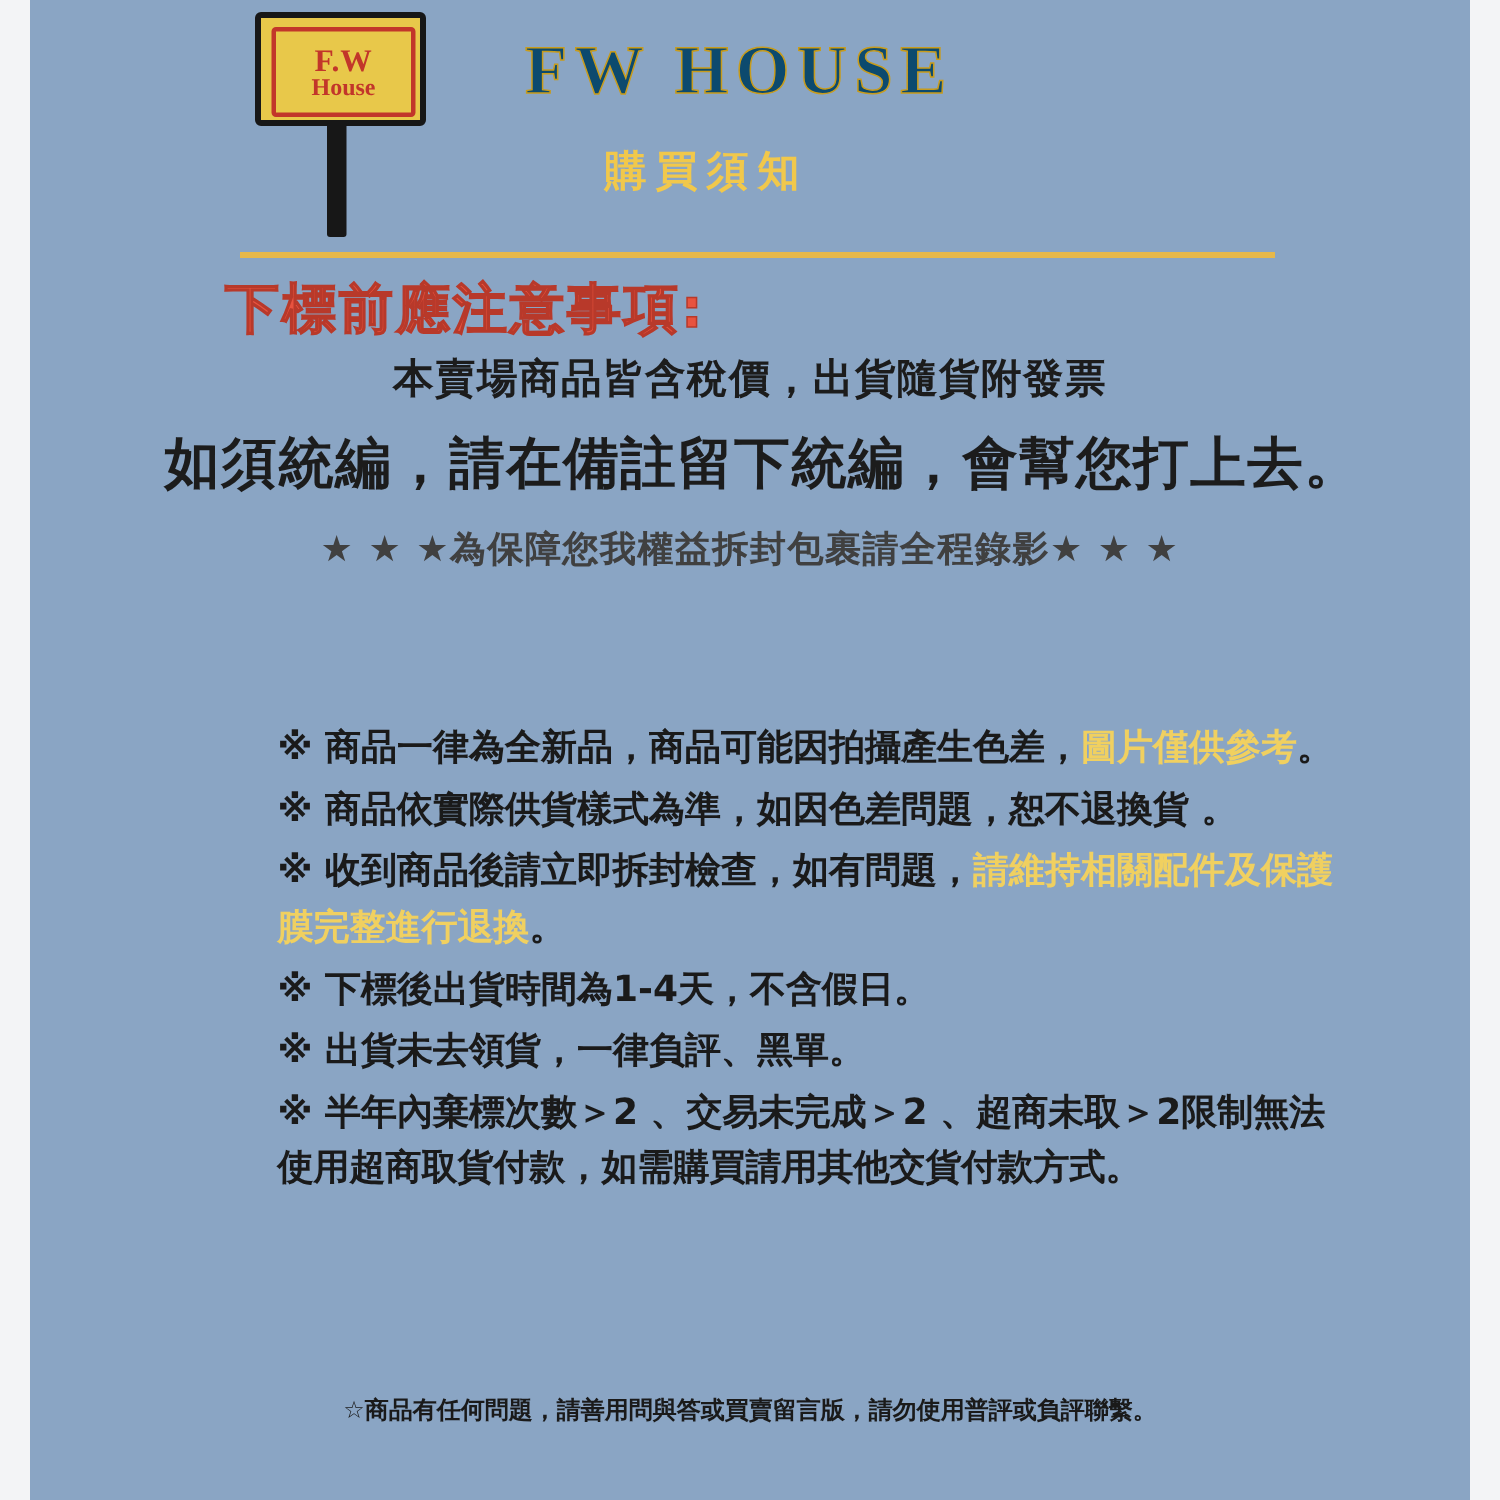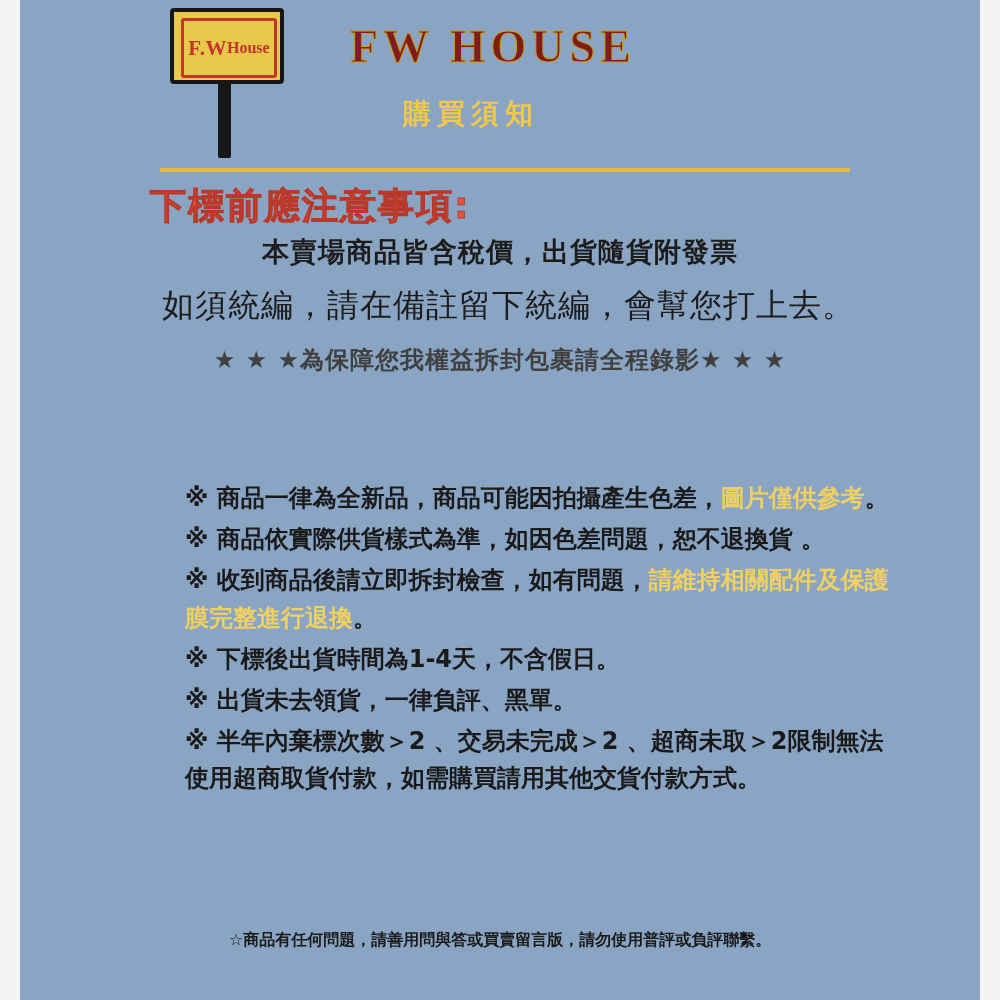--- a/index.html
+++ b/index.html
@@ -51,21 +51,21 @@
   .sign-inner {
     position: absolute;
     left: 7px;
     top: 6px;
     width: 96px;
     height: 60px;
     border: 3px solid #c2362a;
     border-radius: 3px;
     box-sizing: border-box;
     display: flex;
-    flex-direction: row;
+    flex-direction: column;
     align-items: center;
     justify-content: center;
     line-height: 1.05;
     text-align: center;
   }
   .sign-line1 {
     color: #c2362a;
     font-weight: bold;
     font-size: 21px;
     letter-spacing: 0.5px;
@@ -83,21 +83,21 @@
     top: 74px;
     width: 13px;
     height: 76px;
     background: #171717;
     border-radius: 2px;
   }
   .brand {
     position: absolute;
     left: 330px;
     top: 20px;
-    color: #7f1d1d;
+    color: #0c4a6e;
     font-size: 46px;
     font-weight: bold;
     letter-spacing: 5px;
     font-family: "Liberation Serif", serif;
     -webkit-text-stroke: 1px #c89c1c;
   }
   .subtitle {
     position: absolute;
     left: 383px;
     top: 95px;
@@ -137,22 +137,22 @@
     color: #1c1c1c;
     font-family: "Liberation Serif", serif;
   }
   .intro .l1 {
     font-size: 27px;
     font-weight: bold;
     letter-spacing: 1px;
     margin-bottom: 14px;
   }
   .intro .l2 {
-    font-size: 32px;
-    font-weight: normal;
+    font-size: 37px;
+    font-weight: bold;
     letter-spacing: 1px;
     margin-bottom: 16px;
     margin-left: 17px;
   }
   .intro .l3 {
     font-size: 24px;
     font-weight: bold;
     letter-spacing: 1px;
     color: #404040;
     font-family: "DejaVu Sans", sans-serif;

